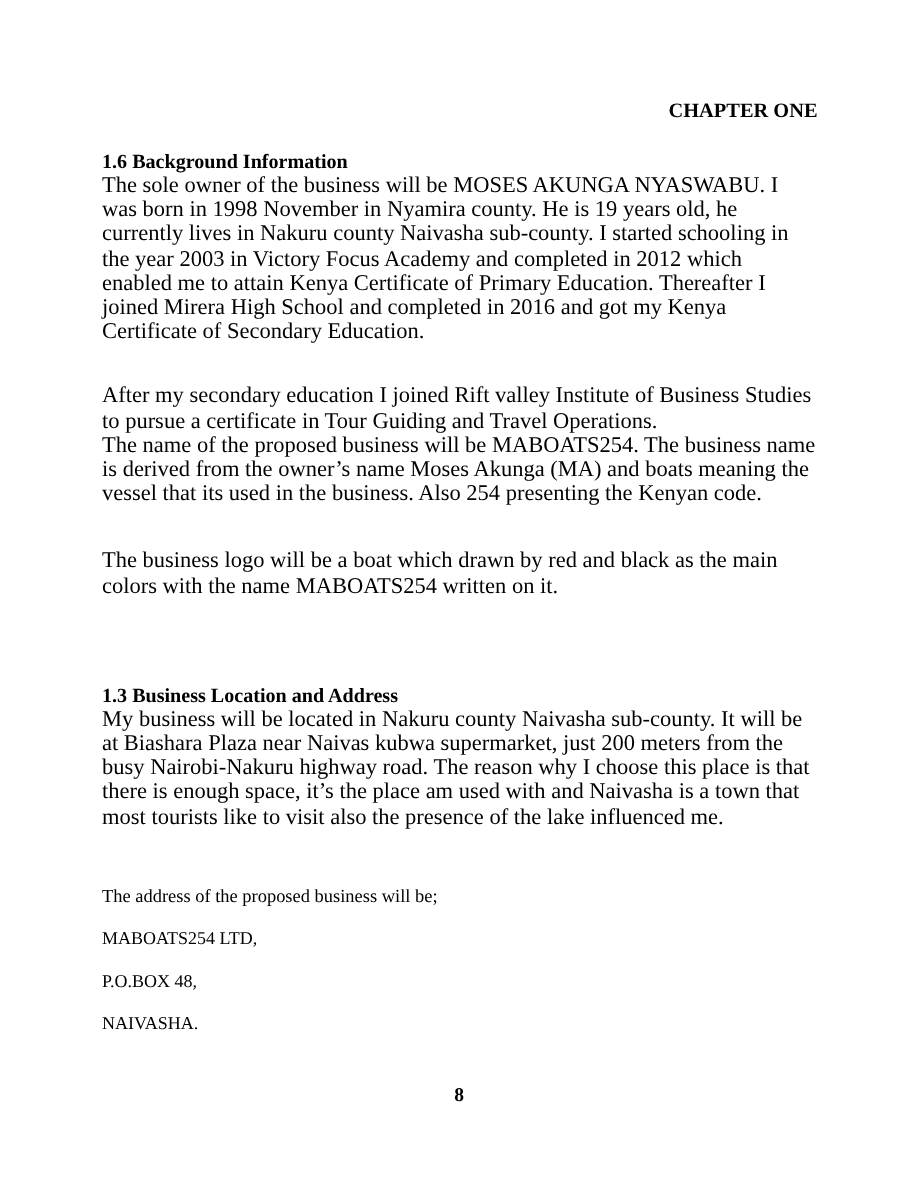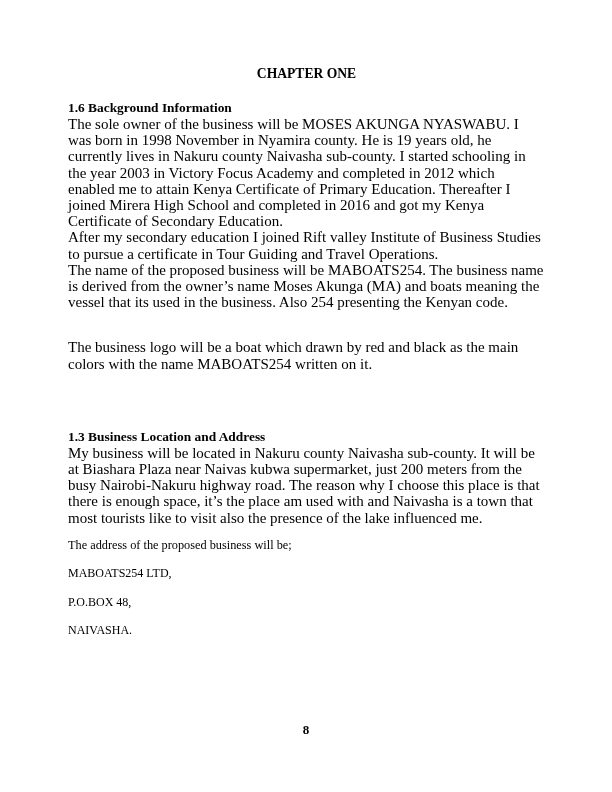--- a/index.html
+++ b/index.html
@@ -8,21 +8,21 @@
     width: 612px;
     height: 792px;
     background: #ffffff;
     box-sizing: border-box;
     padding: 65px 67px 0 68px;
     font-family: "Liberation Serif", "DejaVu Serif", serif;
     color: #000000;
     overflow: hidden;
   }
   .doc-title {
-    text-align: center;
+    text-align: right;
     font-weight: bold;
     font-size: 13.6px;
     line-height: 18px;
     font-family: Liberation Serif, serif;
   }
   .doc-title .underlined {
     text-decoration: underline;
     text-decoration-thickness: 1.5px;
     text-underline-offset: 2px;
   }
@@ -34,26 +34,26 @@
   }
   .heading-1 { margin-top: 16px; }
   .heading-2 { margin-top: 53px; }
   .heading-3 { margin-top: 56px; }
   .para {
     font-size: 15px;
     line-height: 16.2px;
     margin: 0;
     text-align: left;
   }
-  .para + .para { }
+  .para + .para { margin-top: 27px; }
   .para-logo { margin-top: 29px !important; }
   .address-intro {
     font-size: 12.3px;
     line-height: 16.2px;
-    margin-top: 11px;
+    margin-top: 36px;
   }
   .address-line {
     font-size: 12px;
     line-height: 16.2px;
     margin-top: 7.5px;
   }
   .page-number {
     position: absolute;
     top: 722px;
     left: 0;

